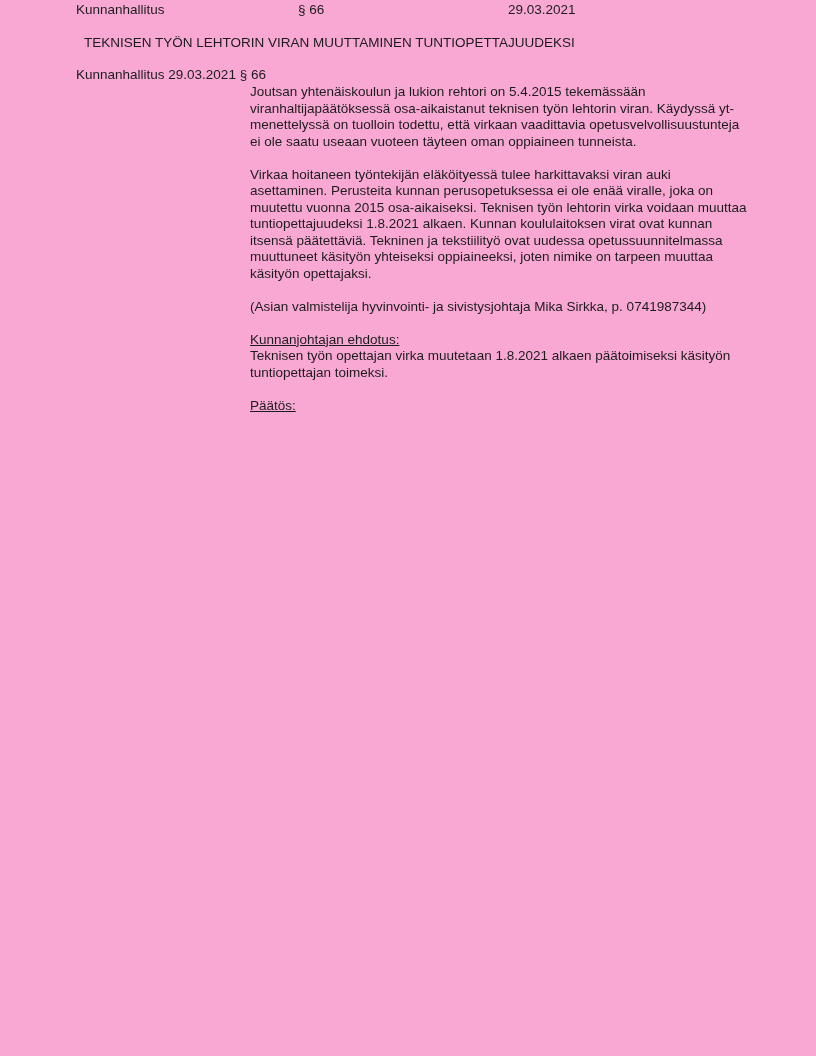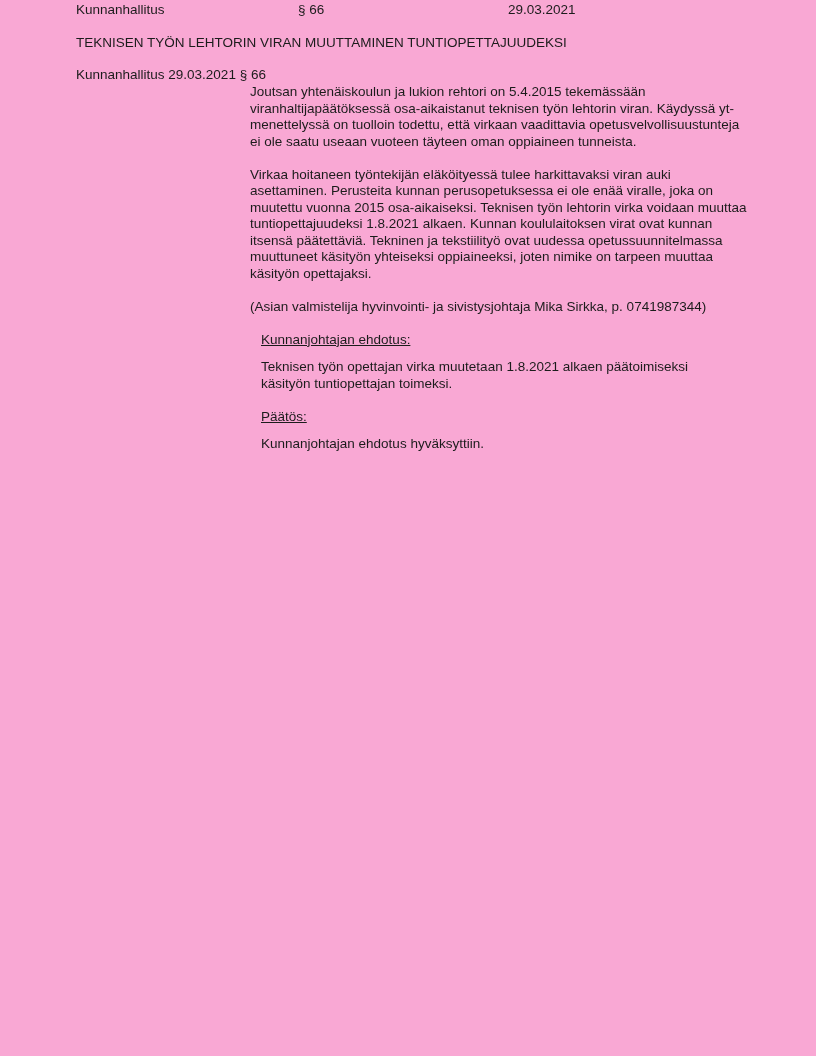--- a/index.html
+++ b/index.html
@@ -25,21 +25,21 @@
     right: 40px;
     height: 17px;
   }
   .doc-header .org   { position: absolute; left: 0; }
   .doc-header .sect  { position: absolute; left: 222px; }
   .doc-header .date  { position: absolute; left: 432px; }
 
   .doc-title {
     position: absolute;
     top: 35px;
-    left: 76px;
+    left: 84px;
     white-space: nowrap;
   }
   .section-ref {
     position: absolute;
     top: 67px;
     left: 76px;
     white-space: nowrap;
   }
   .body-col {
     position: absolute;
@@ -47,21 +47,21 @@
     left: 250px;
     width: 497px;
   }
   .body-col p {
     margin: 0 0 16.5px 0;
     padding: 0;
   }
   .block {
     margin: 0 0 16.5px 0;
   }
-  .block p { margin: 11px; }
+  .block p { margin: 0; }
   .block .heading {
     text-decoration: underline;
   }
 </style>
 </head>
 <body>
 
 <div class="page">
 
   <div class="doc-header">
@@ -79,17 +79,16 @@
     <p>Virkaa hoitaneen työntekijän eläköityessä tulee harkittavaksi viran auki asettaminen. Perusteita kunnan perusopetuksessa ei ole enää viralle, joka on muutettu vuonna 2015 osa-aikaiseksi. Teknisen työn lehtorin virka voidaan muuttaa tuntiopettajuudeksi 1.8.2021 alkaen. Kunnan koululaitoksen virat ovat kunnan itsensä päätettäviä. Tekninen ja tekstiilityö ovat uudessa opetussuunnitelmassa muuttuneet käsityön yhteiseksi oppiaineeksi, joten nimike on tarpeen muuttaa käsityön opettajaksi.</p>
     <p>(Asian valmistelija hyvinvointi- ja sivistysjohtaja Mika Sirkka, p. 0741987344)</p>
 
     <div class="block">
       <p><span class="heading">Kunnanjohtajan ehdotus:</span></p>
       <p>Teknisen työn opettajan virka muutetaan 1.8.2021 alkaen päätoimiseksi käsityön tuntiopettajan toimeksi.</p>
     </div>
 
     <div class="block">
       <p><span class="heading">Päätös:</span></p>
-      <p>Kunnanjohtajan ehdotus hyväksyttiin.</p>
     </div>
   </div>
 
 </div>
 
 </body></html>

